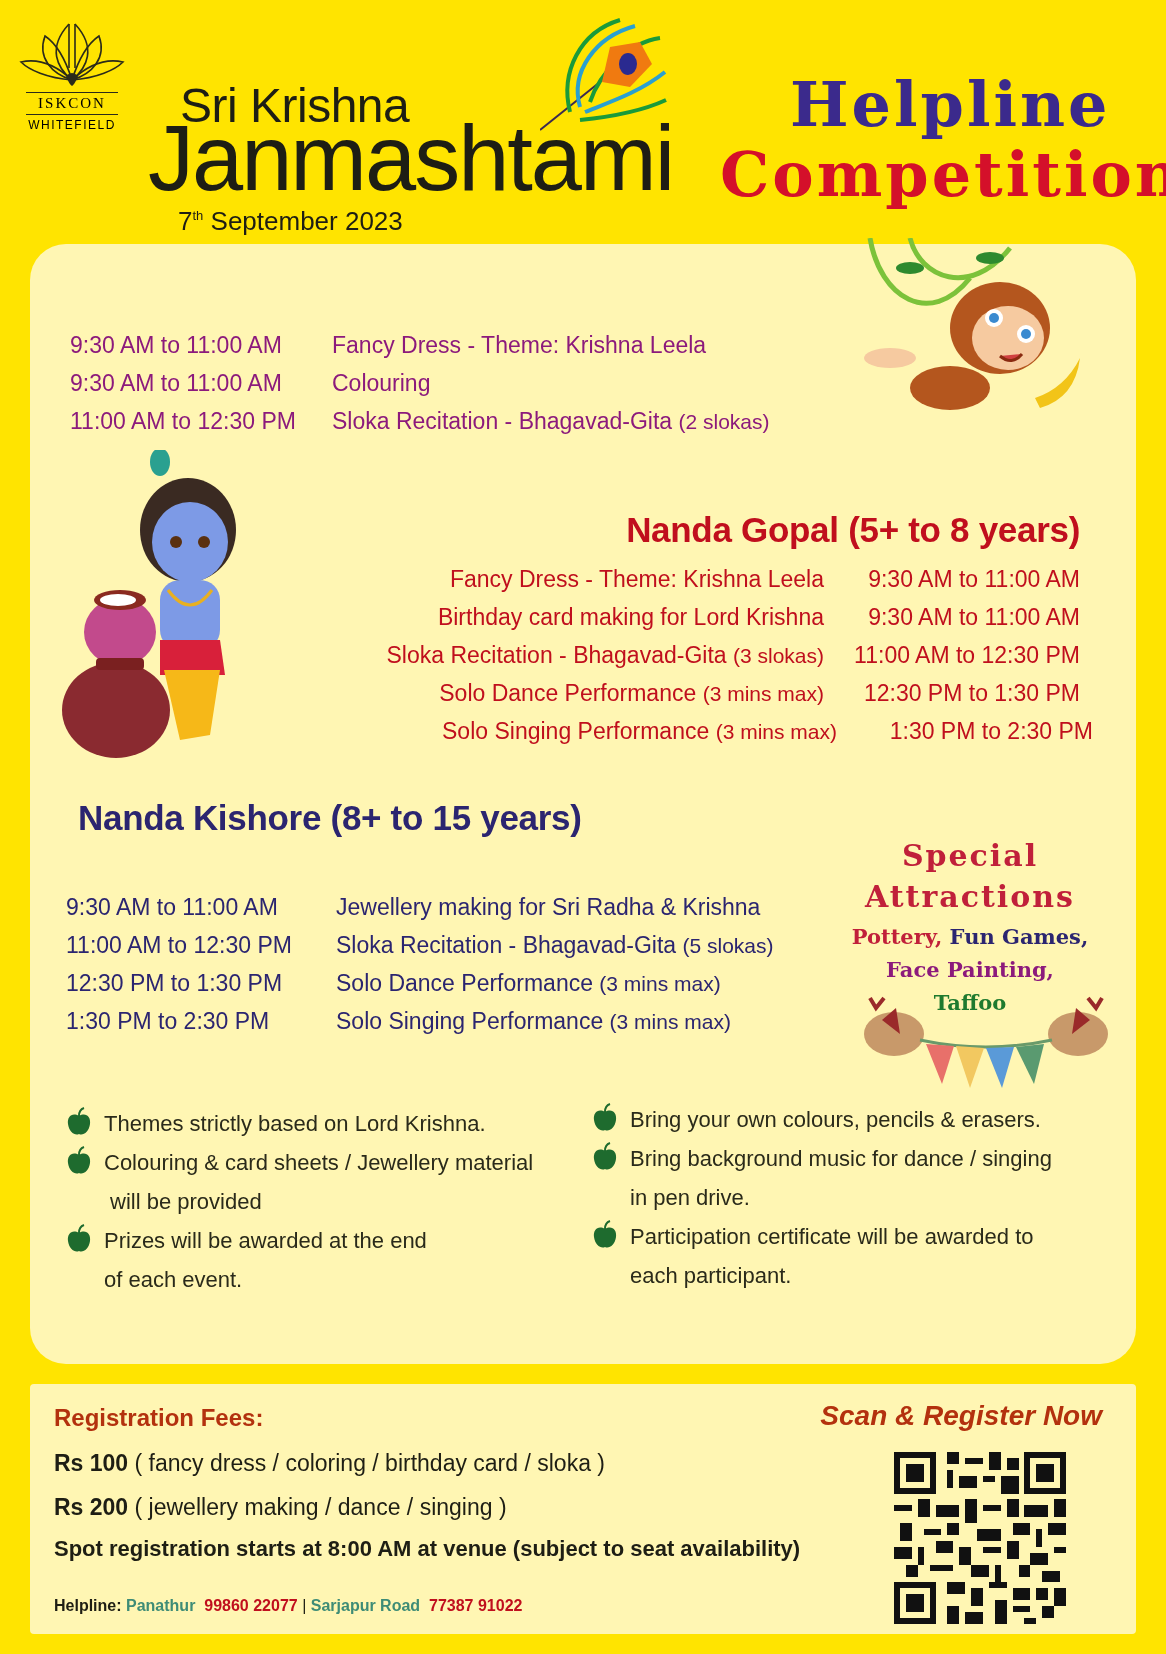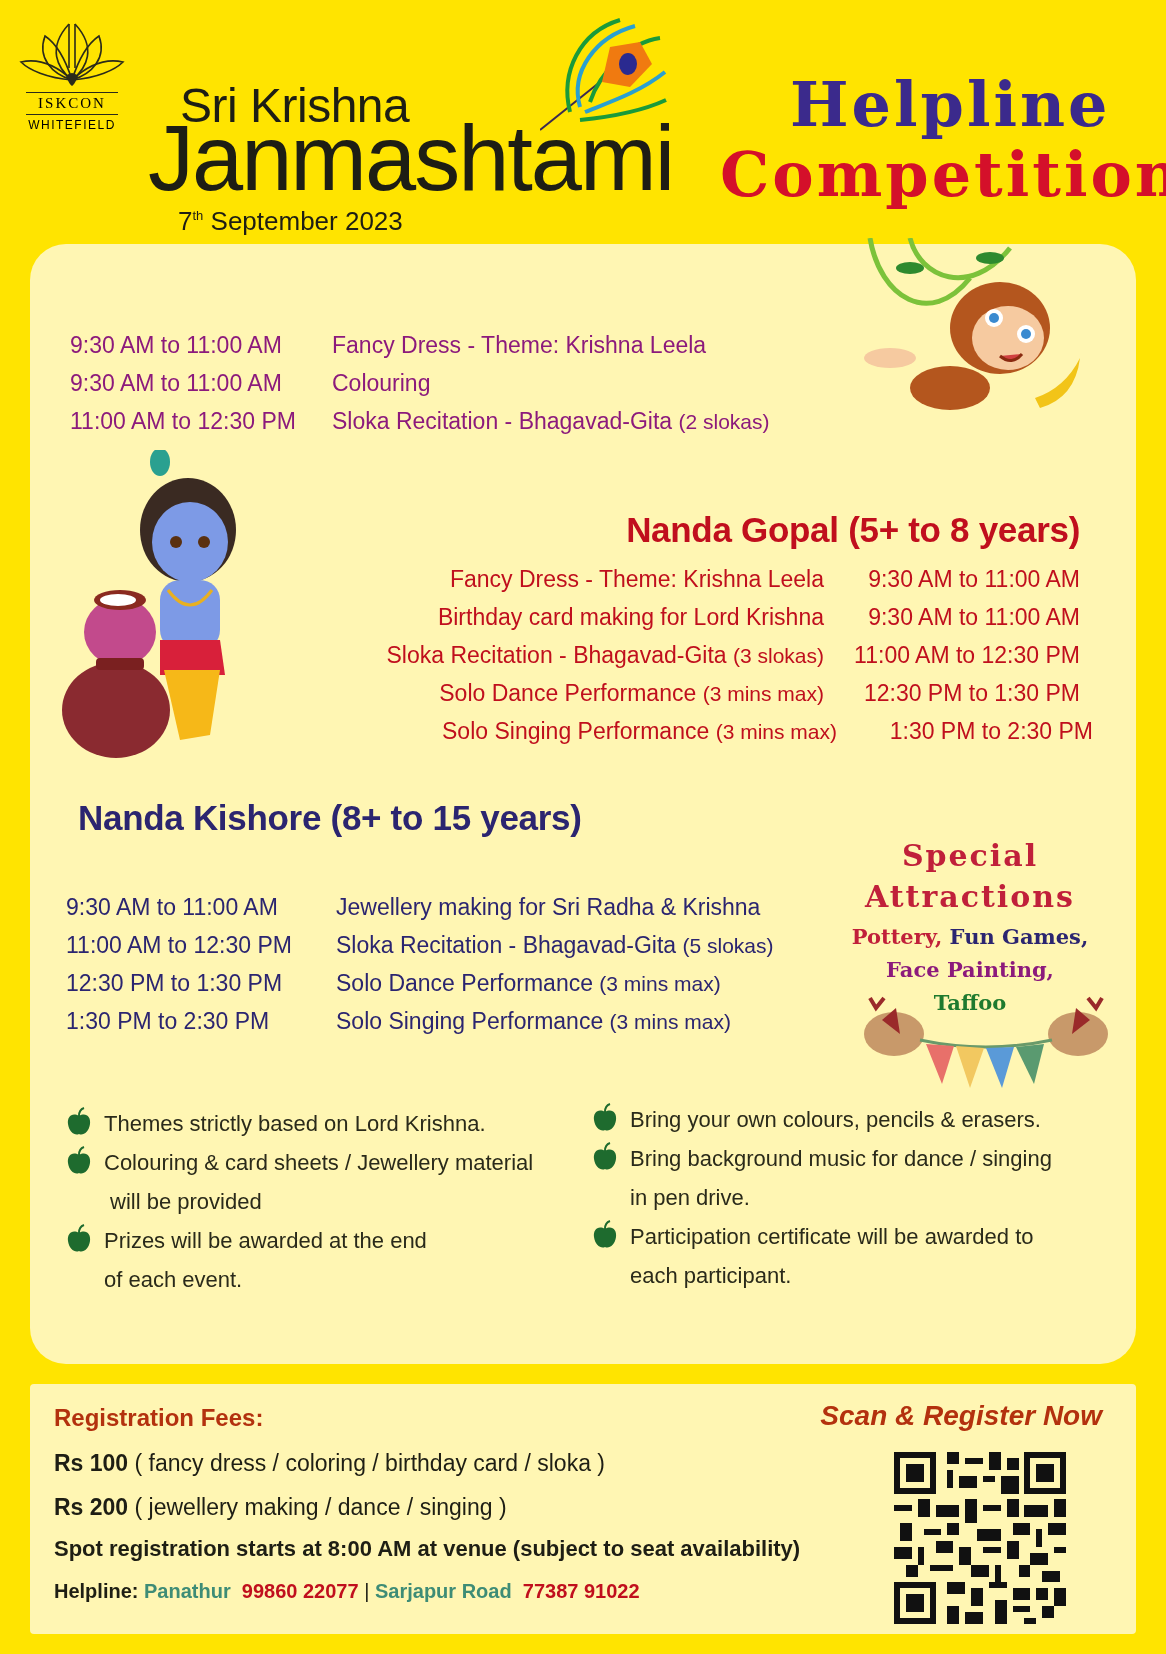--- a/index.html
+++ b/index.html
@@ -257,21 +257,21 @@
 
 <div class="reg">
   <div class="reg-title">Registration Fees:</div>
   <div class="reg-line" style="top:66px">
     <b>Rs 100</b><span> ( fancy dress / coloring / birthday card / sloka )</span>
   </div>
   <div class="reg-line" style="top:110px">
     <b>Rs 200</b><span> ( jewellery making / dance / singing )</span>
   </div>
   <div class="reg-line" style="top:152px;font-weight:bold;font-size:22px">Spot registration starts at 8:00 AM at venue (subject to seat availability)</div>
-  <div class="reg-line" style="top:196px;font-weight:bold;font-size:20px">
+  <div class="reg-line" style="top:213px;font-weight:bold;font-size:16px">
     <span>Helpline:</span>
     <span class="green">Panathur</span>&nbsp;
     <span class="red">99860 22077</span>
     <span style="font-weight:normal">|</span>
     <span class="green">Sarjapur Road</span>&nbsp;
     <span class="red">77387 91022</span>
   </div>
   <div class="scan-title">Scan &amp; Register Now</div>
   <svg class="qr" viewBox="0 0 29 29" shape-rendering="crispEdges">
     <rect width="29" height="29" fill="#fff6b3"></rect>

